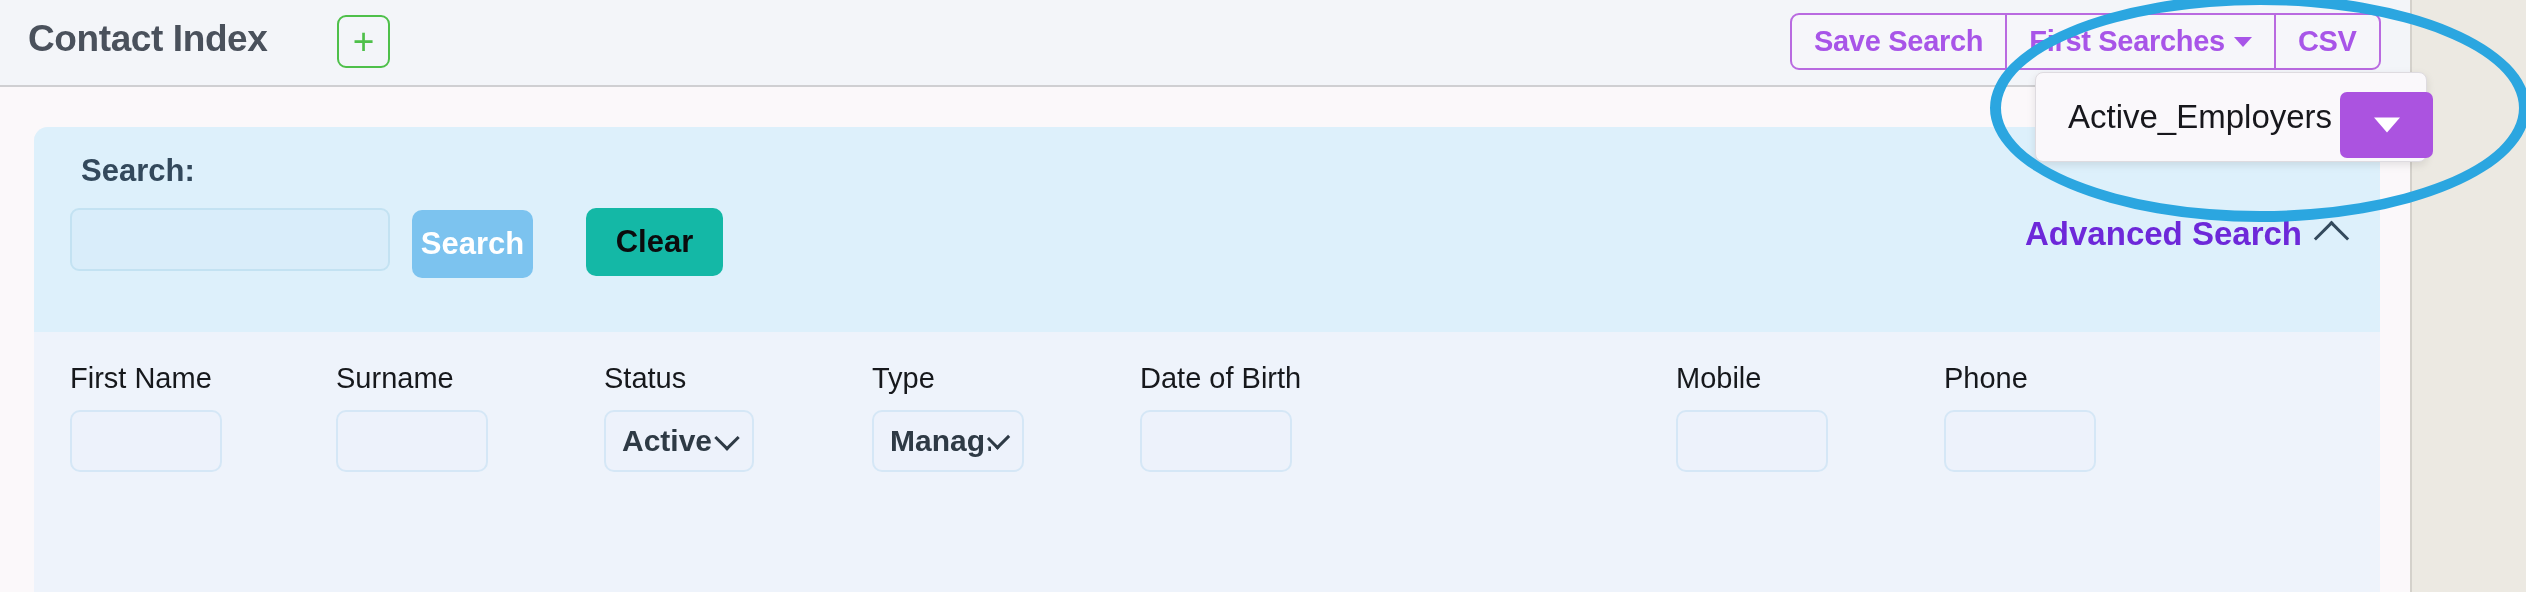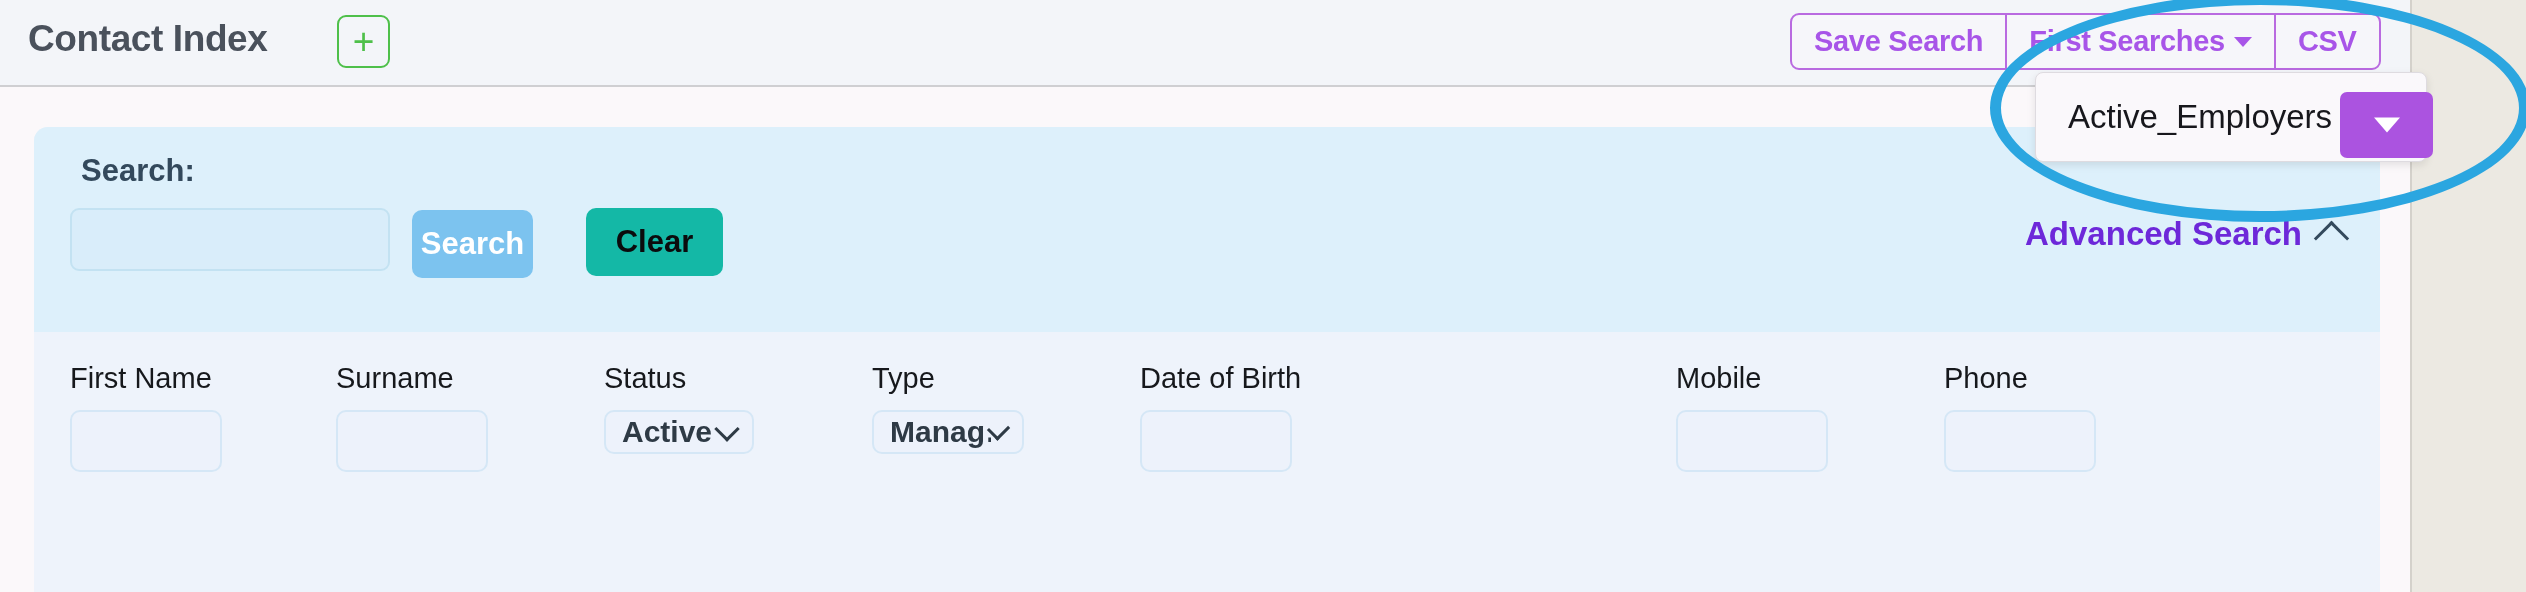--- a/index.html
+++ b/index.html
@@ -310,21 +310,21 @@
     padding: 0 13px;
     color: #16181c;
     font-family: "Liberation Sans", sans-serif;
     outline: none;
   }
   .field-select {
     display: flex;
     align-items: center;
     justify-content: space-between;
     width: 152px;
-    height: 44px;
+    height: 62px;
     border: 2px solid #d5e7f6;
     border-radius: 10px;
     background: #edf2fb;
     box-sizing: border-box;
     padding: 17px 16px;
     cursor: pointer;
   }
   .field-select .sel-value {
     font-size: 30px;
     color: #2e3a45;

